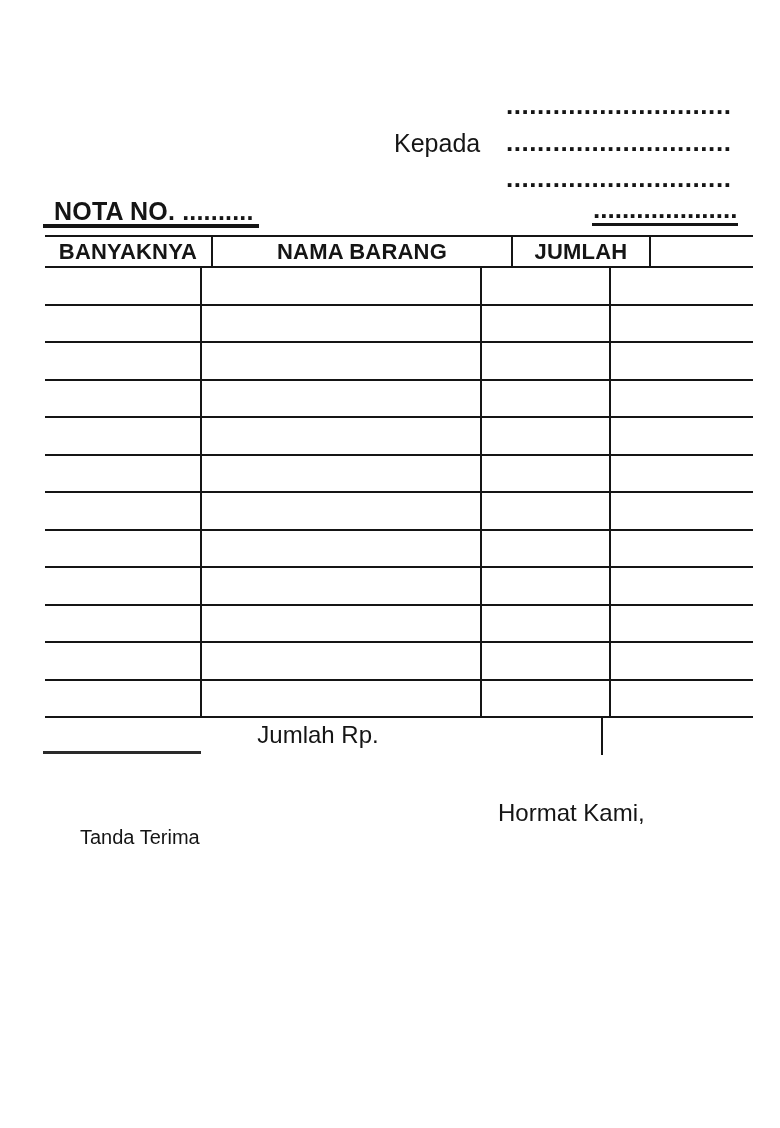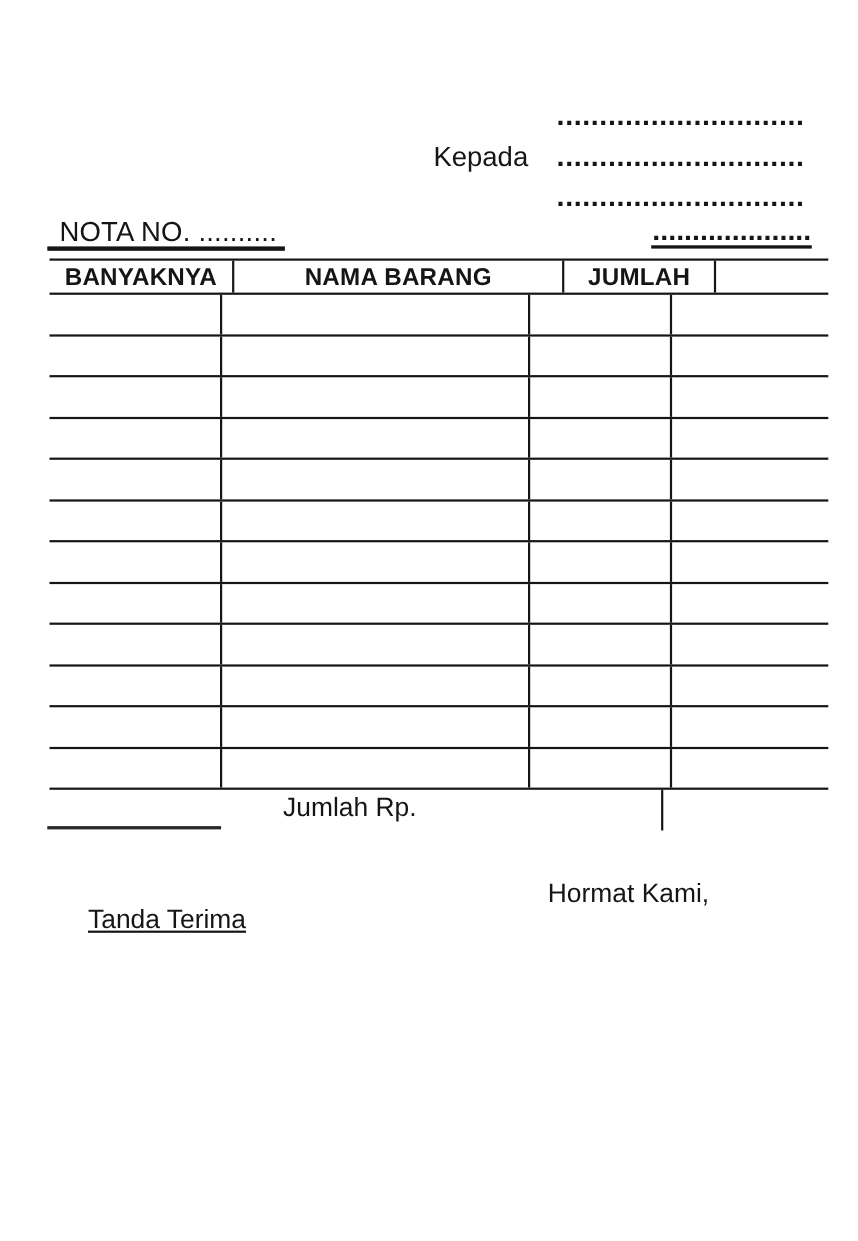--- a/index.html
+++ b/index.html
@@ -35,21 +35,21 @@
   }
   .dotline.l1 { top: 92px; }
   .dotline.l2 { top: 129px; }
   .dotline.l3 { top: 165px; }
 
   
   .nota-no {
     position: absolute;
     left: 54px; top: 199px;
     font-size: 25px; line-height: 25px;
-    font-weight: 400;
+    font-weight: 700;
     letter-spacing: 0.2px;
     white-space: nowrap;
   }
   .nota-underline {
     position: absolute;
     left: 43px; top: 224px;
     width: 216px; height: 4px;
     background: var(--ink);
   }
   .date-dots {
@@ -117,23 +117,22 @@
   
   .bottom-left-rule {
     position: absolute;
     left: 43px; top: 751px;
     width: 158px; height: 3px;
     background: #2a2a2a;
   }
   .sign-left {
     position: absolute;
     left: 80px; top: 824px;
-    font-size: 24px; line-height: 26px;
-    white-space: nowrap;
-    text-decoration: underline;
+    font-size: 20px; line-height: 26px;
+    white-space: nowrap;
   }
   .sign-right {
     position: absolute;
     left: 498px; top: 800px;
     font-size: 24px; line-height: 26px;
     white-space: nowrap;
     text-align: center;
   }
 </style>
 </head>

